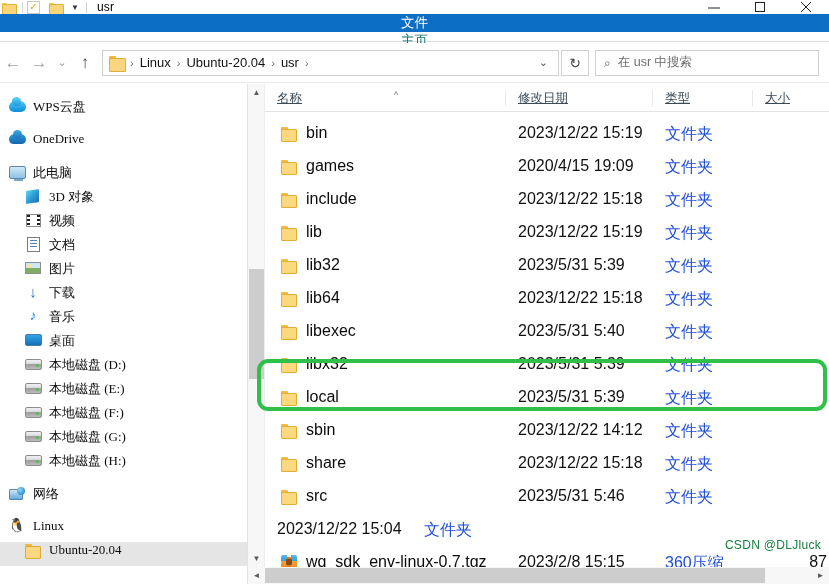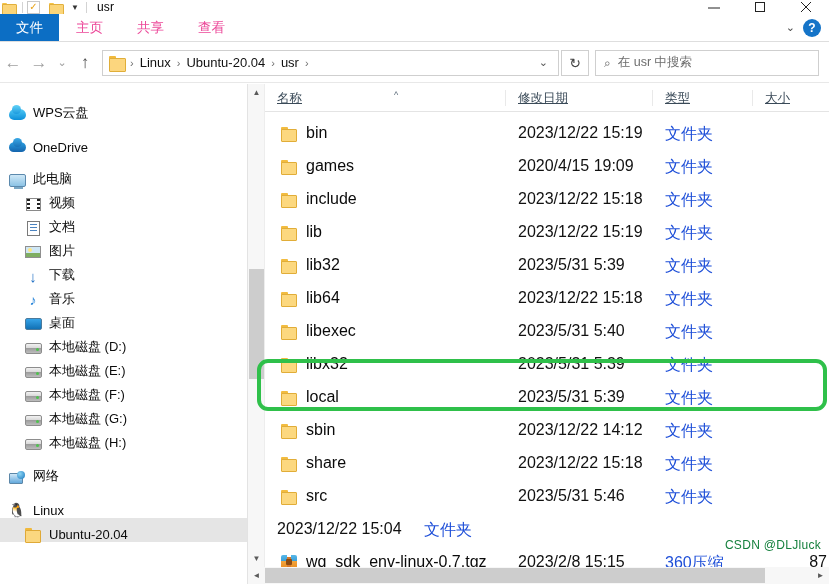--- a/index.html
+++ b/index.html
@@ -63,24 +63,25 @@
     color: #222;
   }
   .wc svg { display: block; }
 
   
   .ribbon {
     position: absolute; left: 0; top: 14px; width: 829px; height: 28px;
     background: #ffffff;
     display: flex; align-items: stretch;
     border-bottom: 1px solid #dedede;
+    flex-direction: column;
   }
   .tab {
     display: flex; align-items: center; justify-content: center;
-    padding: 0 17px; font-size: 13.5px; color: #ec4899;
+    padding: 0 17px; font-size: 13.5px; color: #0f766e;
     cursor: default;
   }
   .tab.file {
     background: #0c6ec4; color: #fff; padding: 0 16px; min-width: 40px;
   }
   .ribbon-right {
     margin-left: auto; display: flex; align-items: center; padding-right: 8px; gap: 8px;
   }
   .chev-down { color: #4a4a4a; font-size: 11px; }
   .help-btn {
@@ -147,23 +148,24 @@
   }
 
   
   .sidebar {
     width: 248px; height: 100%; background: #fff;
     border-right: 1px solid #e3e3e3;
     overflow: hidden; position: relative;
     padding-top: 14px;
   }
   .snode {
-    height: 24px; display: flex; align-items: flex-end;
+    height: 24px; display: flex; align-items: flex-start;
     padding-left: 8px; font-size: 13px; color: #0b0b0b;
     white-space: nowrap;
+    font-family: Liberation Serif, serif;
   }
   .snode.lvl1 { padding-left: 24px; }
   .snode.selected { background: #e5e5e5; }
   .sicon {
     width: 18px; height: 16px; margin-right: 7px; flex: none;
     display: flex; align-items: center; justify-content: center;
     position: relative;
   }
   .gap { height: 9px; }
 
@@ -471,20 +473,26 @@
         </div>
         <div class="gap"></div>
         <div class="snode">
           <span class="sicon">
             <span class="ic-pc"></span>
           </span>
           <span>此电脑</span>
         </div>
         <div class="snode lvl1">
           <span class="sicon">
+            <span class="ic-3d"></span>
+          </span>
+          <span>3D 对象</span>
+        </div>
+        <div class="snode lvl1">
+          <span class="sicon">
             <span class="ic-video"></span>
           </span>
           <span>视频</span>
         </div>
         <div class="snode lvl1">
           <span class="sicon">
             <span class="ic-doc"></span>
           </span>
           <span>文档</span>
         </div>

